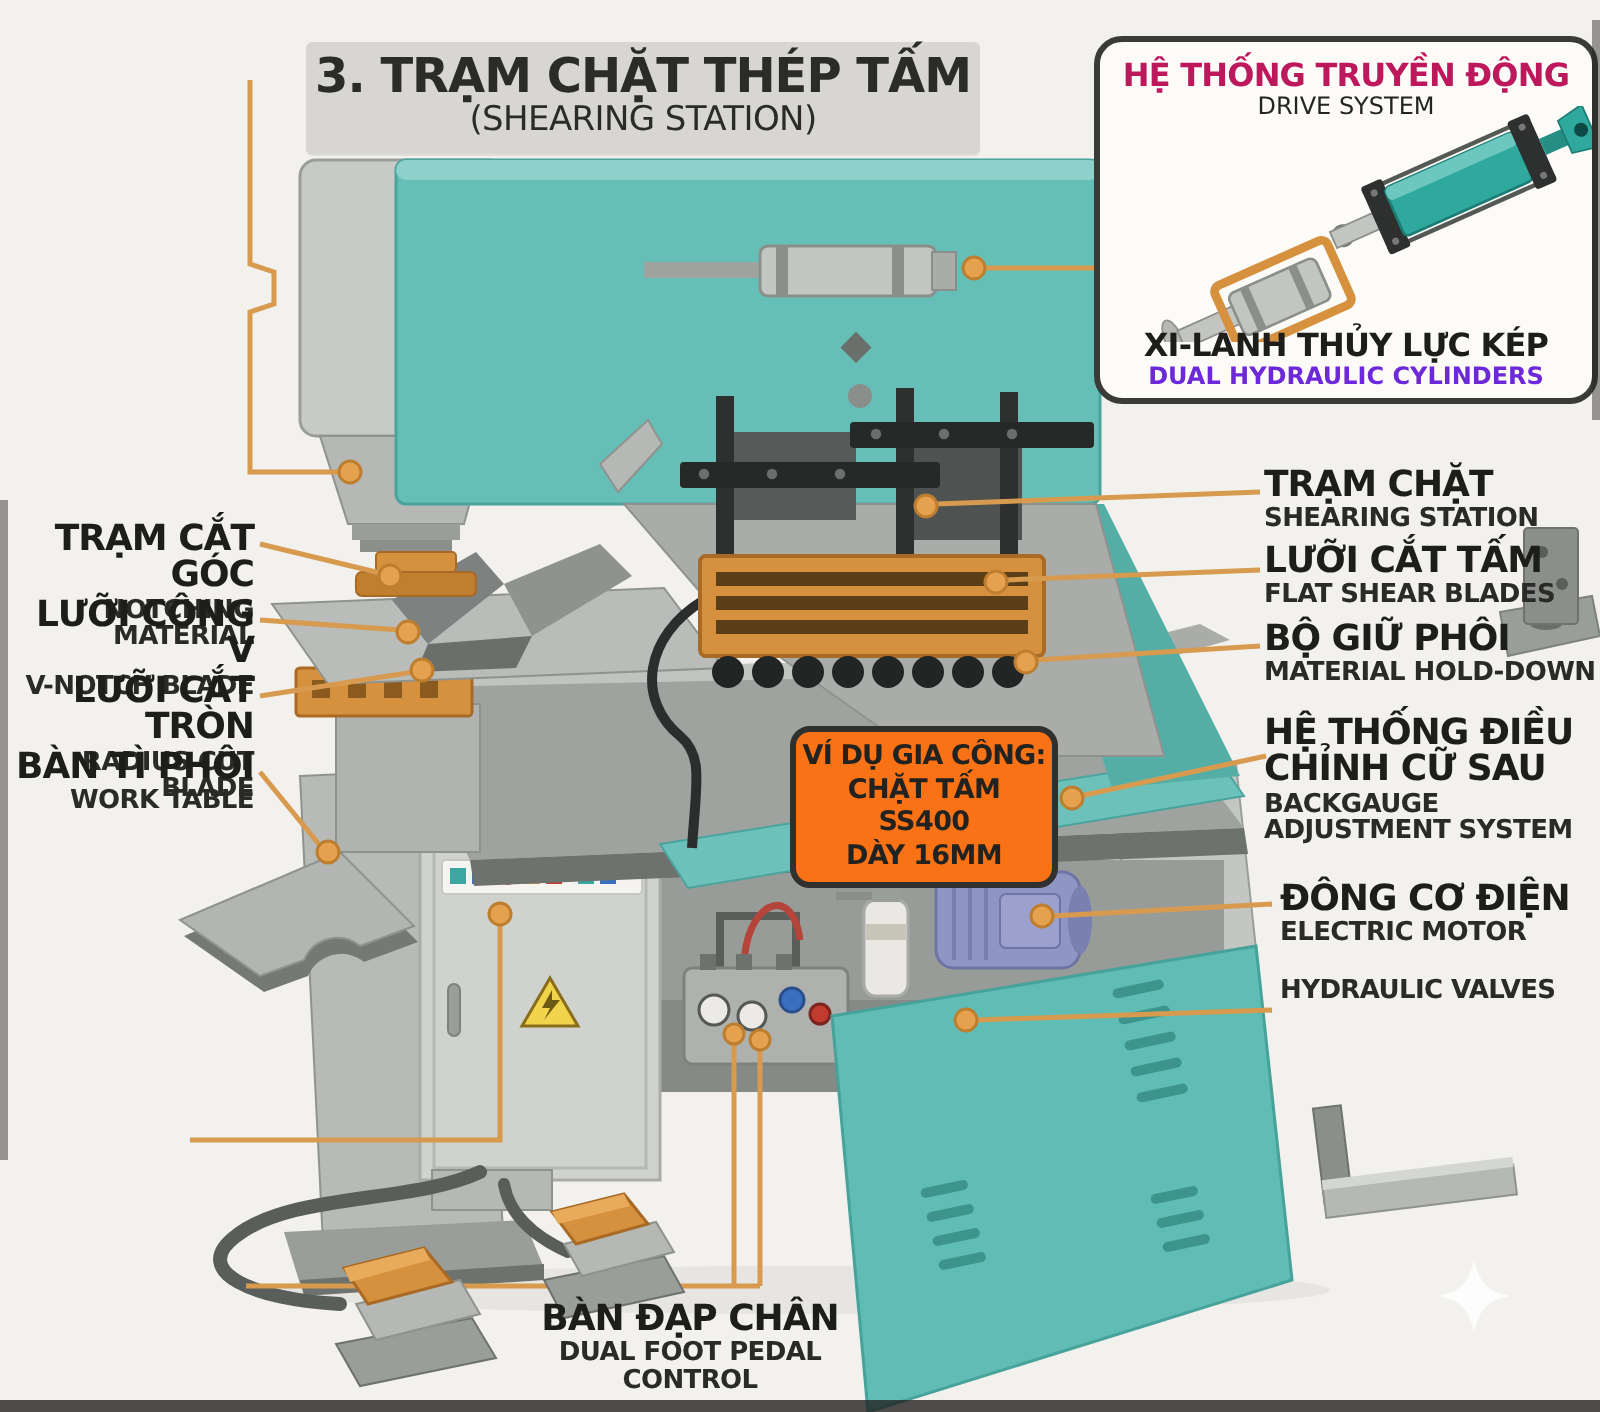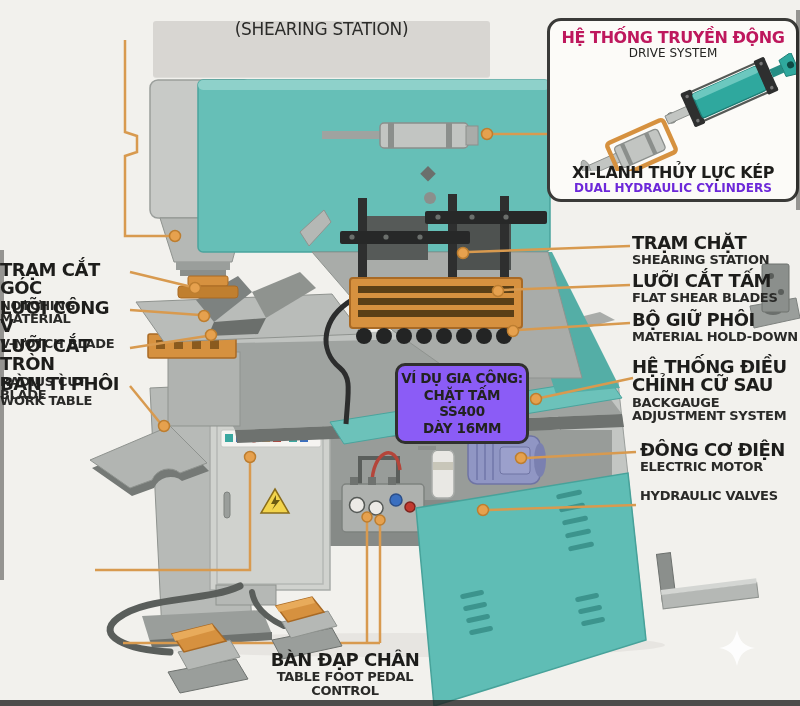--- a/index.html
+++ b/index.html
@@ -18,25 +18,25 @@
   .inset-title-vn{font-size:16px;font-weight:700;margin-top:7px;letter-spacing:-.4px;color:#be185d;}
   .inset-title-en{font-size:12px;font-weight:400;margin-top:-1px;color:#242422;}
   .inset-cap{position:absolute;left:0;right:0;bottom:4px;}
   .inset-cap-vn{font-size:16px;font-weight:700;letter-spacing:-.4px;color:#1d1d1b;}
   .inset-cap-en{font-size:12px;font-weight:600;margin-top:-1px;color:#6d28d9;}
   .inset svg{position:absolute;left:0;top:32px;}
   
   .lbl{z-index:6;color:#1d1d1b;line-height:1.02;}
   .lbl .vn{font-weight:700;font-size:18px;letter-spacing:-.5px;display:block;}
   .lbl .en{font-weight:600;font-size:13px;letter-spacing:-.3px;display:block;color:#2a2a28;margin-top:1px;}
-  .lbl-left{left:0;width:127px;}
+  .lbl-left{left:0;width:127px;text-align:right;}
   .lbl-right{left:632px;width:170px;text-align:left;}
   .lbl-center{text-align:center;}
   
-  .example-box{left:395px;top:363px;width:124px;background:#8b5cf6;border:3px solid #30302e;
+  .example-box{left:395px;top:363px;width:124px;background:#f97316;border:3px solid #30302e;
                border-radius:10px;z-index:6;text-align:center;padding:4px 2px 5px 2px;color:#222220;}
   .ex1{font-size:13.5px;font-weight:700;letter-spacing:-.4px;}
   .ex2{font-size:13.5px;font-weight:600;letter-spacing:-.3px;margin-top:1px;}
   #scene{position:absolute;left:0;top:0;z-index:1;}
   .edge{position:absolute;background:#232322;z-index:8;}
 </style>
 </head>
 <body>
 
 <svg id="scene" width="800" height="706" viewBox="0 0 800 706">
@@ -288,20 +288,21 @@
     <polygon points="168,672 236,659 248,679 180,693" fill="#9a9e9b" stroke="#6e726f"></polygon>
     <polygon points="178,652 230,640 240,657 188,670" fill="#b5b8b5" stroke="#8f938f"></polygon>
     <polygon points="172,634 212,624 226,641 184,652" fill="#d6913f" stroke="#a96a25" stroke-width="1.5"></polygon>
     <polygon points="172,634 212,624 215,630 175,641" fill="#e8ab5b"></polygon>
   </g>
 
   <path d="M737,630 C740,642 744,646 755,648 C744,650 740,654 737,666 C734,654 730,650 719,648 C730,646 734,642 737,630 Z" fill="#ffffff" opacity=".85"></path>
 </svg>
 
 <div class="abs title-box">
+  <div class="title-vn">3. TRẠM CHẶT THÉP TẤM</div>
   <div class="title-en">(SHEARING STATION)</div>
 </div>
 
 <div class="abs inset">
   <div class="inset-title-vn">HỆ THỐNG TRUYỀN ĐỘNG</div>
   <div class="inset-title-en">DRIVE SYSTEM</div>
   <svg width="246" height="118" viewBox="0 0 246 118">
     <g transform="translate(128,62) rotate(-24) scale(0.88)">
       <polygon points="-132,-9 -120,-16 -108,-9 -108,9 -120,16 -132,9" fill="#9a9e9b" stroke="#6e726f" stroke-width="1.5" transform="translate(-66,31) scale(0.55)"></polygon>
       <ellipse cx="-120" cy="16" rx="5" ry="13" fill="#b5b8b5" stroke="#8f938f"></ellipse>
@@ -375,18 +376,18 @@
 </div>
 
 <div class="abs example-box">
   <div class="ex1">VÍ DỤ GIA CÔNG:</div>
   <div class="ex2">CHẶT TẤM SS400</div>
   <div class="ex2">DÀY 16MM</div>
 </div>
 
 <div class="abs lbl lbl-center" style="left:245px;top:651px;width:200px">
   <span class="vn">BÀN ĐẠP CHÂN</span>
-  <span class="en">TABLE FOOT PEDAL CONTROL</span>
+  <span class="en">DUAL FOOT PEDAL CONTROL</span>
 </div>
 
 <div class="edge" style="left:0;top:250px;width:4px;height:330px;opacity:.45"></div>
 <div class="edge" style="left:796px;top:10px;width:4px;height:200px;opacity:.45"></div>
 <div class="edge" style="left:0;top:700px;width:800px;height:6px;opacity:.8"></div>
 
 </body></html>

